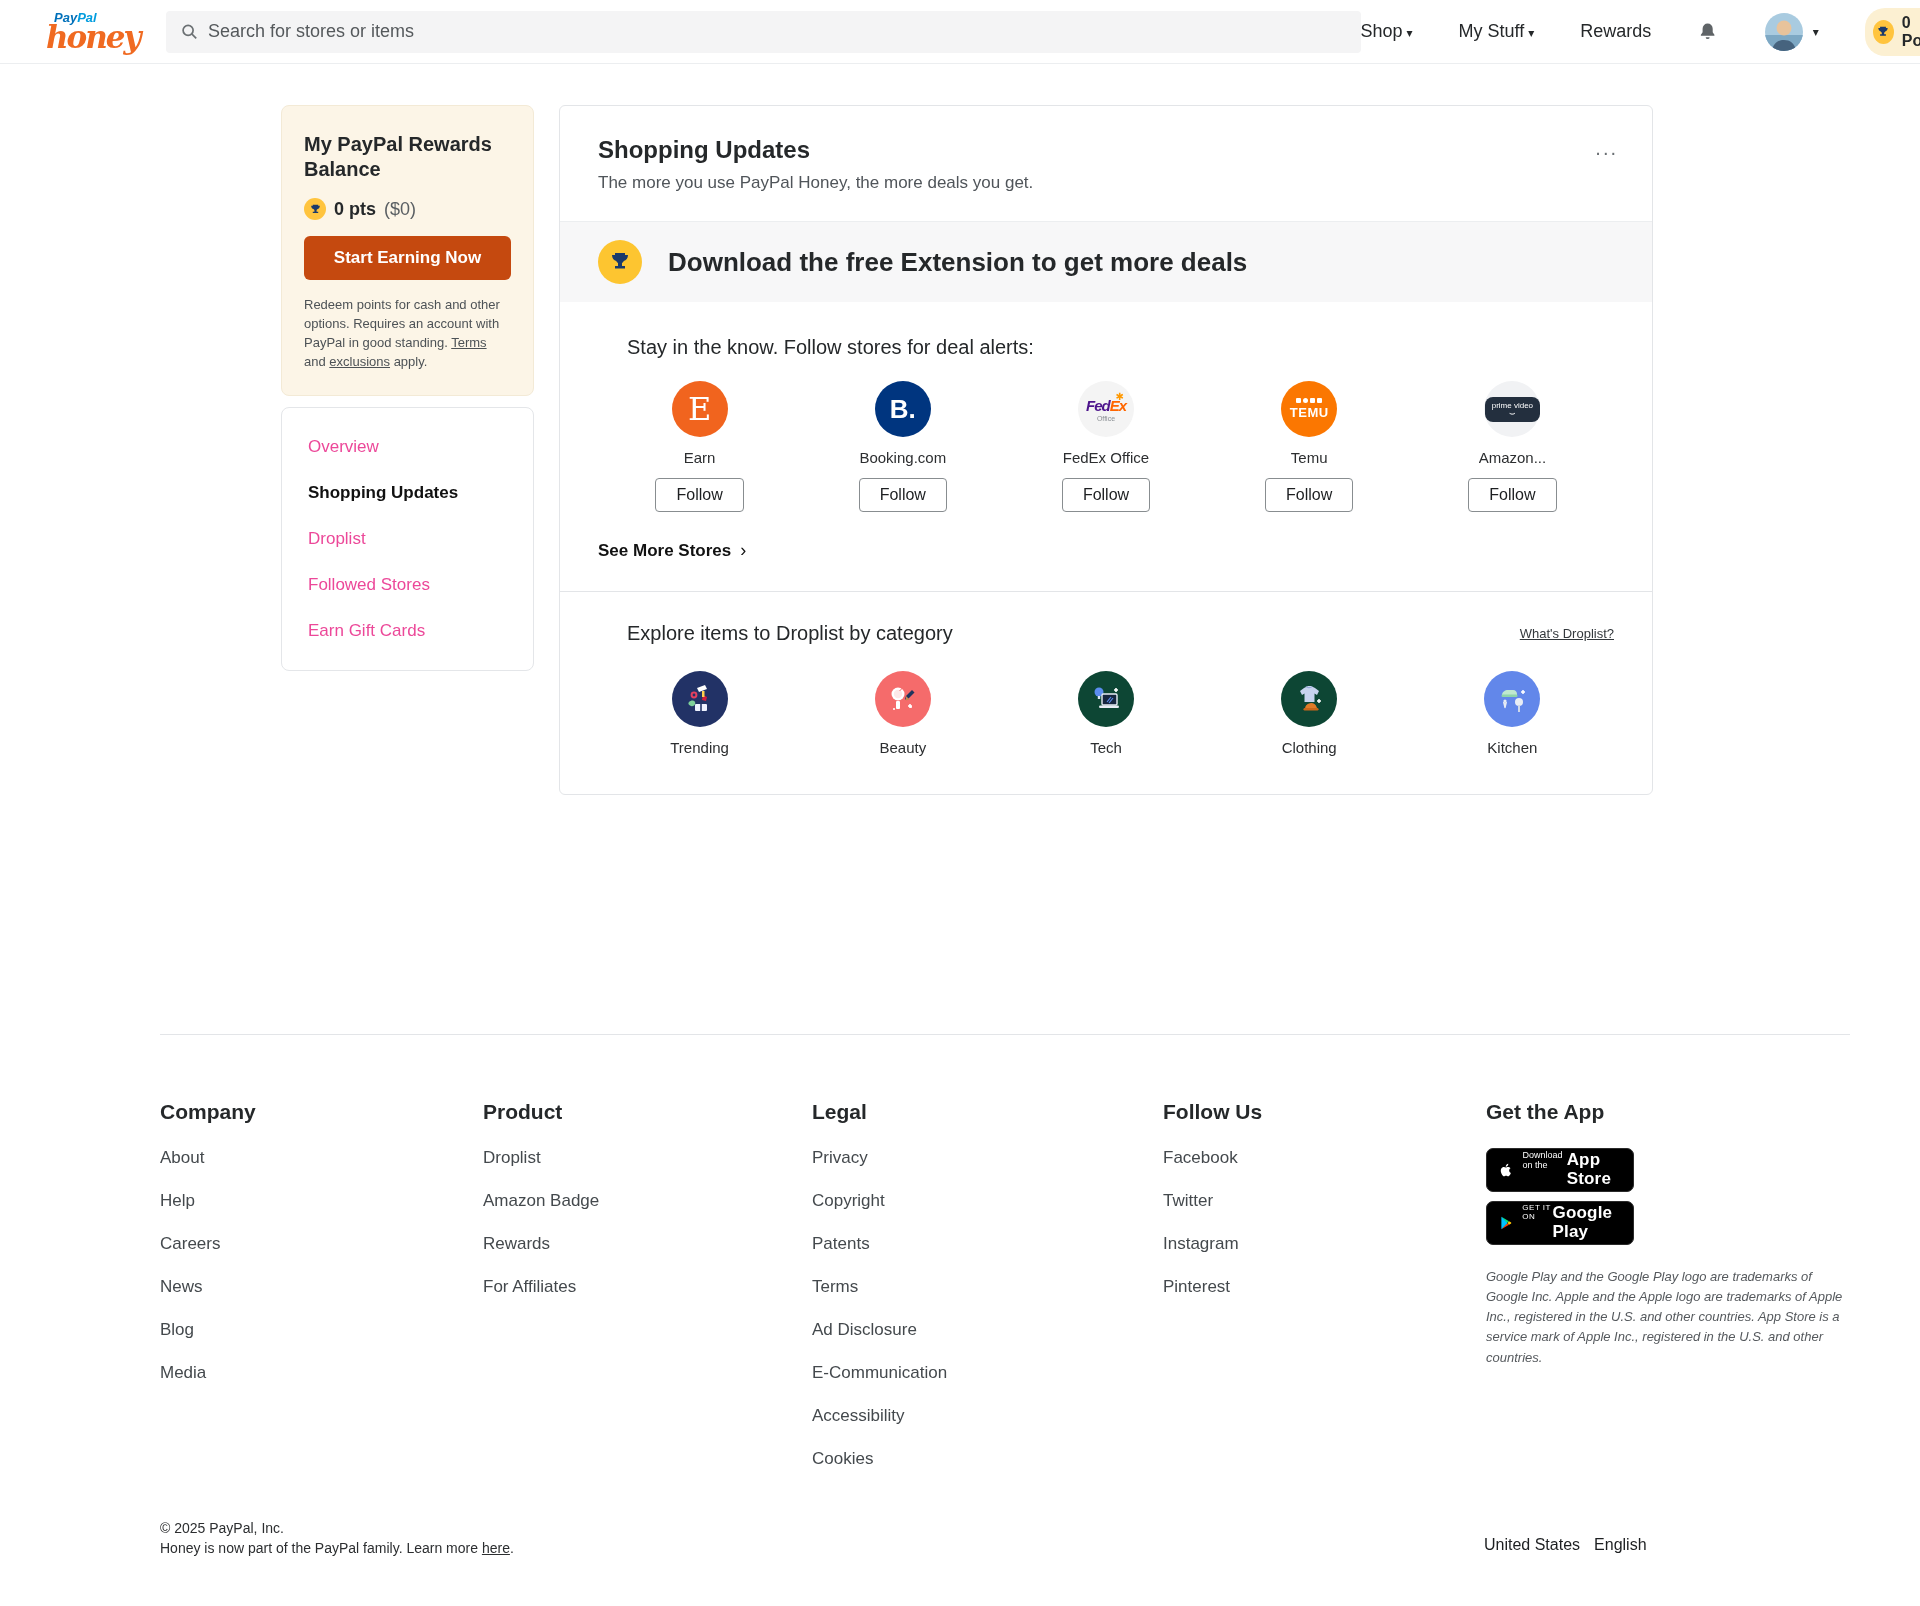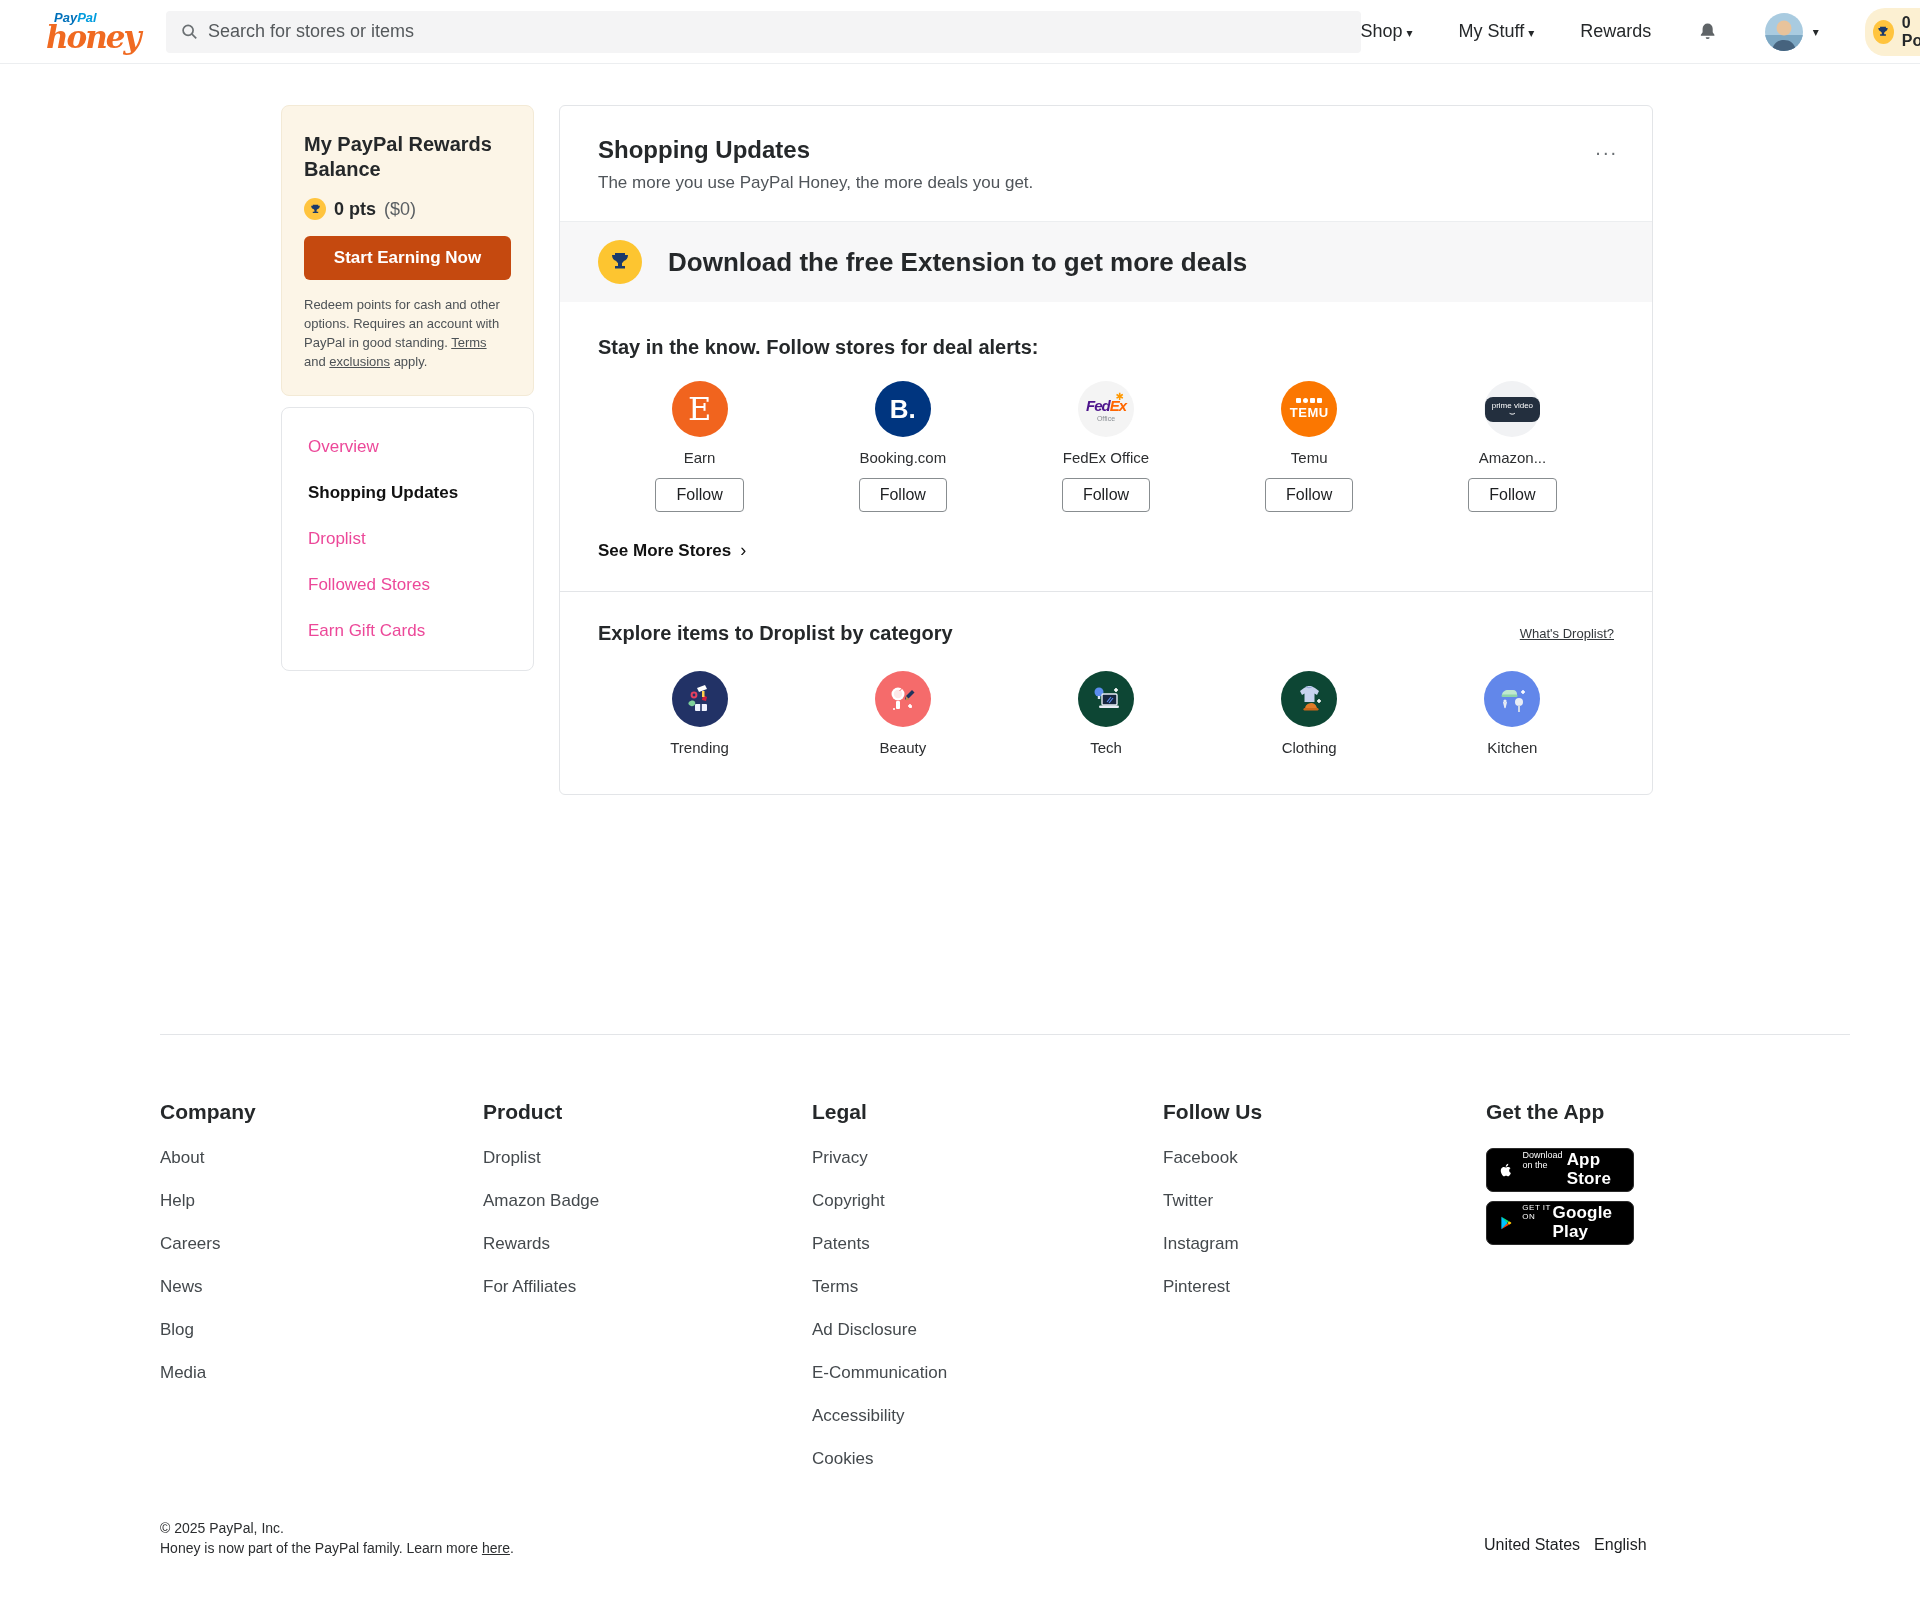--- a/index.html
+++ b/index.html
@@ -46,21 +46,21 @@
   .main-card { width:1094px; background:#fff; border:1px solid #e3e5e8; border-radius:6px; position:relative; }
   .card-head { padding:30px 38px 28px; border-bottom:1px solid #eceef0; position:relative; }
   .card-head h1 { font-size:24px; font-weight:bold; }
   .card-head p { margin-top:9px; font-size:17px; color:#50555a; }
   .dots { position:absolute; top:32px; right:34px; color:#6a6f73; font-size:20px; letter-spacing:2px; cursor:pointer; line-height:1; }
 
   .ext-banner { display:flex; align-items:center; gap:26px; background:#f7f7f8; padding:18px 38px; height:80px; }
   .ext-banner .txt { font-size:26px; font-weight:bold; }
 
   .stores { padding:34px 38px 0; }
-  .sec-heading { font-size:20px; font-weight:bold; }
+  .sec-heading { font-size:20px; font-weight:normal;margin-left:29px; }
   .grid5 { display:grid; grid-template-columns:repeat(5,1fr); margin-top:22px; }
   .store { display:flex; flex-direction:column; align-items:center; }
   .logo-circle { width:56px; height:56px; border-radius:50%; display:flex; flex-direction:column; align-items:center; justify-content:center; cursor:pointer; }
   .store-name { margin-top:12px; font-size:15px; color:#2c2e30; max-width:130px; white-space:nowrap; overflow:hidden; text-overflow:ellipsis; }
   .follow-btn { margin-top:12px; background:#fff; border:1px solid #888d90; border-radius:4px; padding:7px 20px; font-size:16px; color:#1d1f21; cursor:pointer; font-family:inherit; }
   .see-more { display:inline-flex; align-items:center; gap:9px; margin:28px 0 30px; font-size:17px; font-weight:bold; color:#111; cursor:pointer; }
   .see-more .chev { font-size:18px; font-weight:normal; }
 
   .droplist { border-top:1px solid #e3e5e8; padding:30px 38px 38px; }
   .droplist-head { display:flex; align-items:flex-start; justify-content:space-between; }
@@ -397,20 +397,21 @@
             <polygon points="4,1.5 16.8,9 13,12 4,1.5" fill="#00e676"></polygon>
             <polygon points="4,22.5 16.8,15 13,12 4,22.5" fill="#ff3d00"></polygon>
             <polygon points="4,1.5 14.2,12 4,22.5" fill="#00c3ff"></polygon>
             <polygon points="14.2,12 16.8,9 20.4,11.1 20.4,12.9 16.8,15" fill="#ffc400"></polygon>
           </svg>
         <span class="bt">
             <span class="l1">GET IT ON</span>
             <span class="l2">Google Play</span>
           </span>
       </div>
+      <p class="disclaimer">Google Play and the Google Play logo are trademarks of Google Inc. Apple and the Apple logo are trademarks of Apple Inc., registered in the U.S. and other countries. App Store is a service mark of Apple Inc., registered in the U.S. and other countries.</p>
     </div>
   </div>
 
   <div class="bottom-left">
     <div>© 2025 PayPal, Inc.</div>
     <div><span>Honey is now part of the PayPal family. Learn more </span><a>here</a><span>.</span></div>
   </div>
 
   <div class="bottom-right">
     <a>United States</a>

